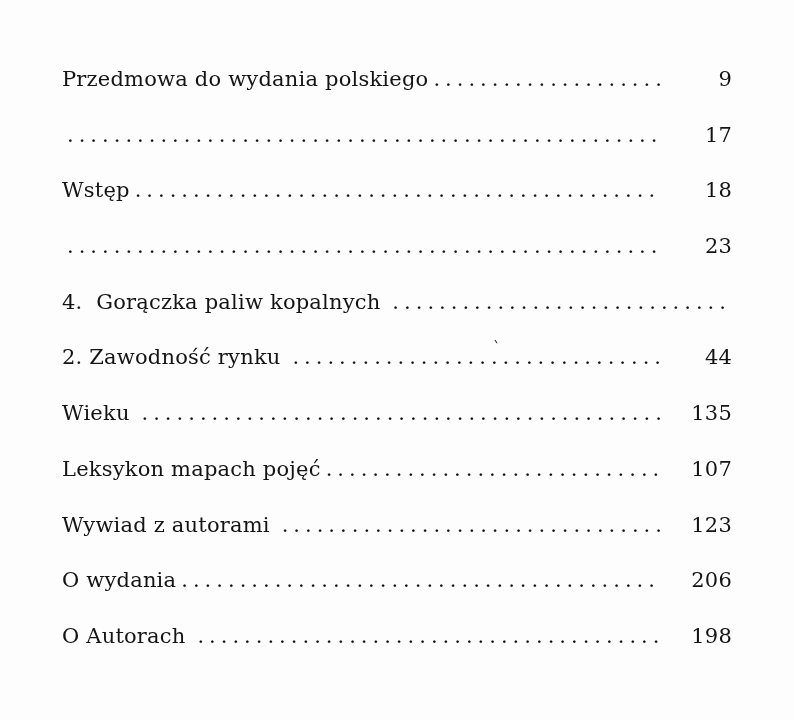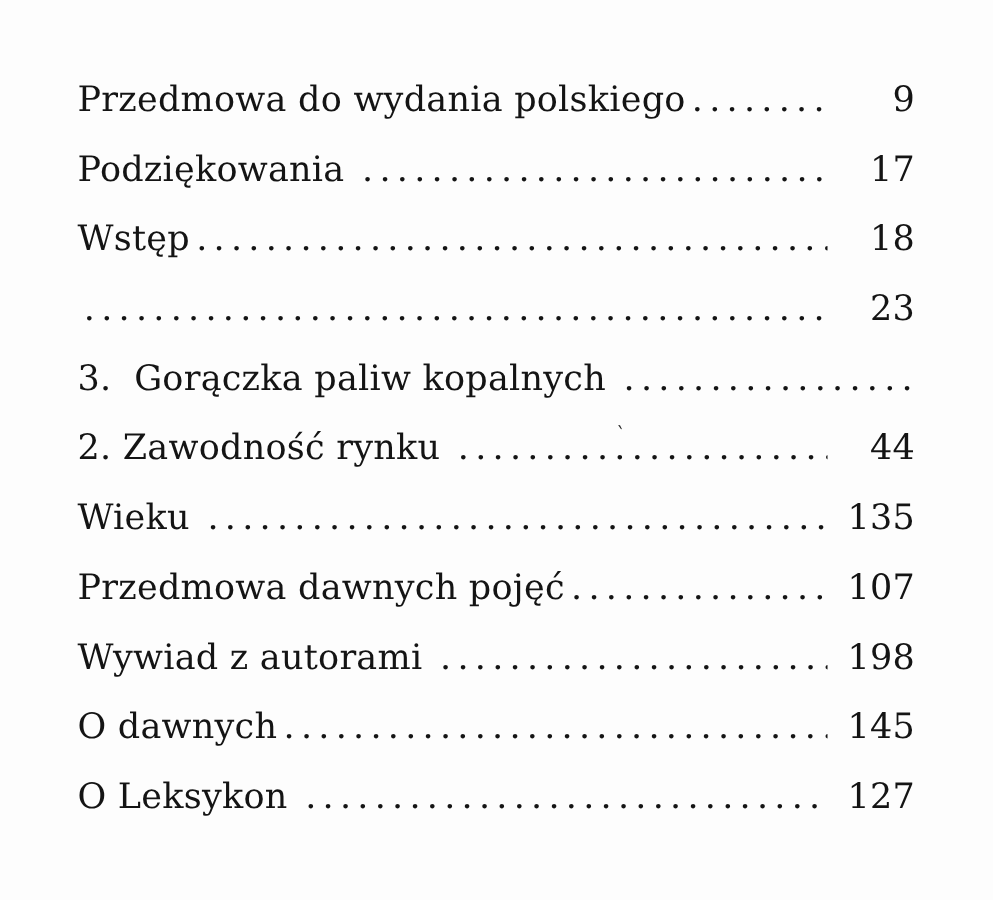--- a/index.html
+++ b/index.html
@@ -23,21 +23,21 @@
   .toc {
     position: absolute;
     left: 62px;
     right: 62px;
     top: 52px;
   }
   .toc-row {
     display: flex;
     height: 55.7px;
     line-height: 55.7px;
-    font-size: 28px;
+    font-size: 21px;
     letter-spacing: 0.2px;
   }
   .entry-title {
     white-space: pre;
     flex: 0 0 auto;
   }
   .dot-leader {
     flex: 1 1 auto;
     overflow: hidden;
     white-space: nowrap;
@@ -68,61 +68,60 @@
 
 <div class="page">
   <div class="toc" id="toc-list">
     <span class="scan-artifact">ˋ</span>
   <div class="toc-row">
         <span class="entry-title">Przedmowa do wydania polskiego</span>
         <span class="dot-leader">................................................................................</span>
         <span class="page-number">9</span>
       </div>
       <div class="toc-row">
-        <span class="entry-title">Podziękowania </span>
         <span class="dot-leader">................................................................................</span>
         <span class="page-number">17</span>
       </div>
       <div class="toc-row">
         <span class="entry-title">Wstęp</span>
         <span class="dot-leader">................................................................................</span>
         <span class="page-number">18</span>
       </div>
       <div class="toc-row">
         <span class="dot-leader">................................................................................</span>
         <span class="page-number">23</span>
       </div>
       <div class="toc-row">
-        <span class="entry-title">3.  Gorączka paliw kopalnych </span>
+        <span class="entry-title">4.  Gorączka paliw kopalnych </span>
         <span class="dot-leader">................................................................................</span>
       </div>
       <div class="toc-row">
         <span class="entry-title">2. Zawodność rynku </span>
         <span class="dot-leader">................................................................................</span>
         <span class="page-number">44</span>
       </div>
       <div class="toc-row">
         <span class="entry-title">Wieku </span>
         <span class="dot-leader">................................................................................</span>
         <span class="page-number">135</span>
       </div>
       <div class="toc-row">
-        <span class="entry-title">Przedmowa dawnych pojęć</span>
+        <span class="entry-title">Leksykon mapach pojęć</span>
         <span class="dot-leader">................................................................................</span>
         <span class="page-number">107</span>
       </div>
       <div class="toc-row">
         <span class="entry-title">Wywiad z autorami </span>
         <span class="dot-leader">................................................................................</span>
-        <span class="page-number">198</span>
+        <span class="page-number">123</span>
       </div>
       <div class="toc-row">
-        <span class="entry-title">O dawnych</span>
+        <span class="entry-title">O wydania</span>
         <span class="dot-leader">................................................................................</span>
-        <span class="page-number">145</span>
+        <span class="page-number">206</span>
       </div>
       <div class="toc-row">
-        <span class="entry-title">O Leksykon </span>
+        <span class="entry-title">O Autorach </span>
         <span class="dot-leader">................................................................................</span>
-        <span class="page-number">127</span>
+        <span class="page-number">198</span>
       </div>
     </div>
 </div>
 
 </body></html>

